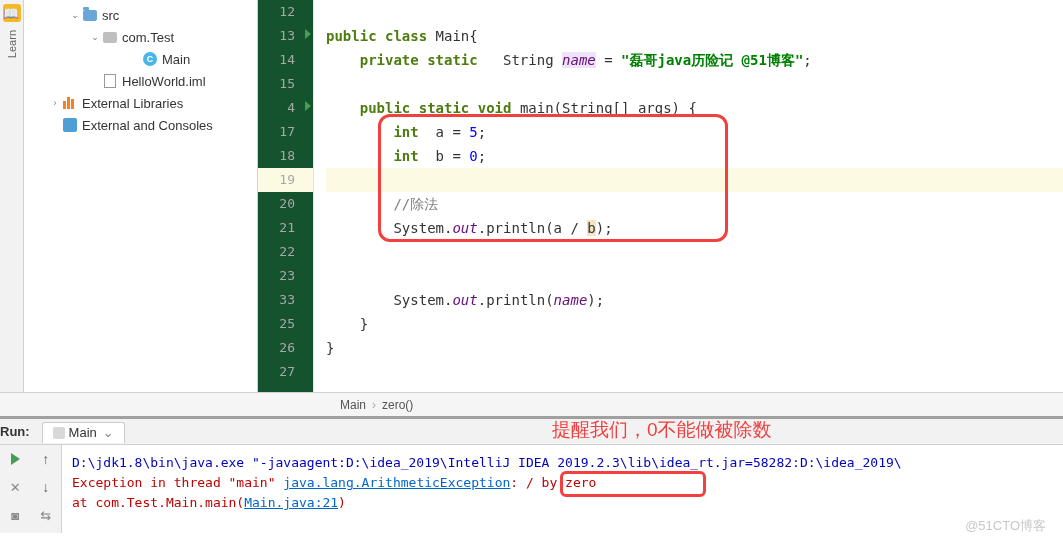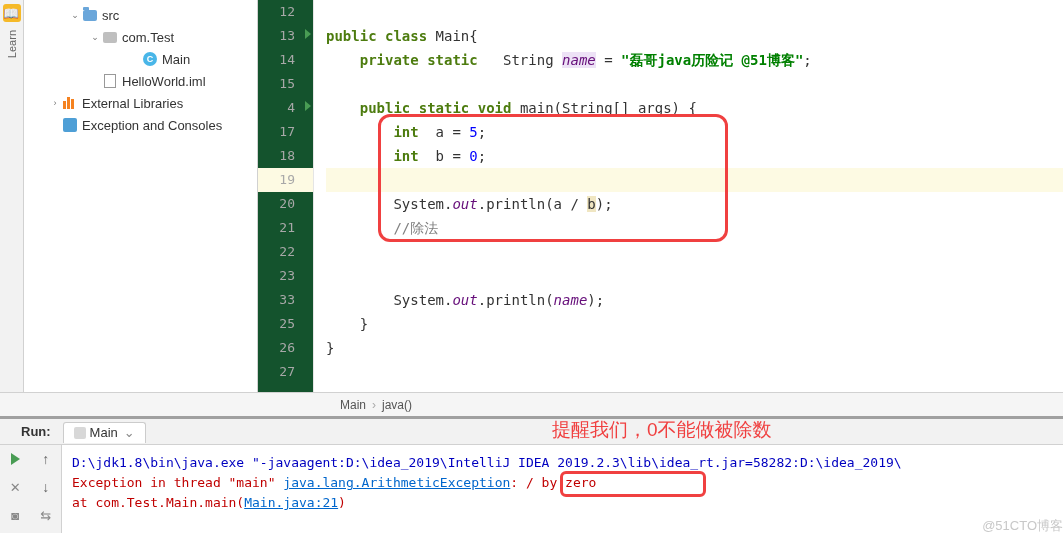--- a/index.html
+++ b/index.html
@@ -30,34 +30,34 @@
 .str { color:#008000; font-weight:bold; }
 .com { color:#808080; }
 .fld { color:#660e7a; font-style:italic; }
 .fld-bg { background:#ede2f6; }
 .warn-bg { background:#f0e6c2; }
 .hl-line { background:#fdfae3; }
 .red-box { position:absolute; border:3px solid #f04040; border-radius:12px; pointer-events:none; }
 .breadcrumb { height:24px; background:#f5f5f5; border-top:1px solid #d1d1d1; display:flex; align-items:center; padding-left:340px; font-size:12px; color:#555; gap:6px; }
 .breadcrumb .sep { color:#aaa; }
 .run-panel { border-top:3px solid #a0a0a0; }
-.run-hdr { height:26px; background:#f2f2f2; border-bottom:1px solid #d1d1d1; display:flex; align-items:center; padding-left:21px; gap:12px; }
+.run-hdr { height:26px; background:#f2f2f2; border-bottom:1px solid #d1d1d1; display:flex; align-items:center; padding-left:0; gap:12px; }
 .run-hdr-title { font-weight:bold; }
 .tab-btn { display:flex; align-items:center; gap:4px; background:#fff; border:1px solid #ccc; border-bottom:none; padding:2px 10px 3px; border-radius:3px 3px 0 0; position:relative; top:1px; }
 .run-body { display:flex; height:88px; position:relative; }
 .run-btns { width:62px; background:#f2f2f2; border-right:1px solid #d1d1d1; display:grid; grid-template-columns:1fr 1fr; grid-auto-rows:28px; }
 .run-btn { display:flex; align-items:center; justify-content:center; cursor:pointer; }
 .play { width:0; height:0; border-left:9px solid #499c54; border-top:6px solid transparent; border-bottom:6px solid transparent; }
 .arrow-up { font-size:14px; color:#666; }
 .console { flex:1; font-family:Consolas,monospace; font-size:13px; line-height:20px; padding:8px 10px; position:relative; }
 .con-blue { color:#0000c0; }
 .con-red { color:#c00000; }
 .con-link { color:#0066cc; text-decoration:underline; cursor:pointer; }
 .annotation { position:absolute; color:#f04040; font-size:19px; font-family:"Microsoft YaHei",sans-serif;text-align:center; }
-.watermark { position:absolute; right:0; bottom:2px; color:#c8c8c8; font-size:13px; }
+.watermark { position:absolute; right:17px; bottom:2px; color:#c8c8c8; font-size:13px; }
 .left-badge { width:18px; height:18px; background:#f5b928; border-radius:3px; display:flex; align-items:center; justify-content:center; }
 </style>
 </head>
 <body>
 
 <div class="main">
   <div class="left-bar">
     <div class="left-badge">📖</div>
     <div class="left-bar-text">Learn</div>
   </div>
@@ -100,21 +100,21 @@
             <span style="height:10px"></span>
           </span>
         </span>
       <span class="tree-label">External Libraries</span>
     </div>
     <div class="tree-row" style="padding-left:24px">
       <span class="tree-arrow"></span>
       <span class="tree-icon">
           <span class="scratch-icon"></span>
         </span>
-      <span class="tree-label">Exception and Consoles</span>
+      <span class="tree-label">External and Consoles</span>
     </div>
   </div>
 
   <div class="editor">
     <div class="gutter">
       <div class="gutter-row">12</div>
       <div class="gutter-row"><span>13</span><span class="gutter-mark"></span></div>
       <div class="gutter-row">14</div>
       <div class="gutter-row">15</div>
       <div class="gutter-row"><span>4</span><span class="gutter-mark"></span></div>
@@ -132,37 +132,37 @@
     </div>
     <div class="code">
       <div class="code-row"></div>
       <div class="code-row"><span class="kw">public class </span><span>Main{</span></div>
       <div class="code-row"><span class="kw">    private static   </span><span>String </span><span class="fld fld-bg">name</span><span> = </span><span class="str">"磊哥java历险记 @51博客"</span><span>;</span></div>
       <div class="code-row"></div>
       <div class="code-row"><span class="kw">    public static void </span><span>main(String[] args) {</span></div>
       <div class="code-row"><span class="kw">        int  </span><span>a = </span><span style="color:#0000ff">5</span><span>;</span></div>
       <div class="code-row"><span class="kw">        int  </span><span>b = </span><span style="color:#0000ff">0</span><span>;</span></div>
       <div class="code-row hl-line"></div>
+      <div class="code-row"><span class="com">        //除法</span></div>
       <div class="code-row"><span>        System.</span><span class="fld">out</span><span>.println(a / </span><span class="warn-bg">b</span><span>);</span></div>
-      <div class="code-row"><span class="com">        //除法</span></div>
       <div class="code-row"></div>
       <div class="code-row"></div>
       <div class="code-row"><span>        System.</span><span class="fld">out</span><span>.println(</span><span class="fld">name</span><span>);</span></div>
       <div class="code-row">    }</div>
       <div class="code-row">}</div>
       <div class="code-row"></div>
       <div class="red-box" style="top:114px; left:64px; width:350px; height:128px;"></div>
     </div>
   </div>
 </div>
 
 <div class="breadcrumb">
   <span>Main</span>
   <span class="sep">›</span>
-  <span>java()</span>
+  <span>zero()</span>
 </div>
 
 <div class="run-panel">
   <div class="run-hdr">
     <span class="run-hdr-title">Run:</span>
     <span class="tab-btn">
       <span style="width:12px;height:12px;background:#d8d8d8;border-radius:2px"></span>
       <span>Main</span>
       <span style="color:#888;margin-left:2px">⌄</span>
     </span>

